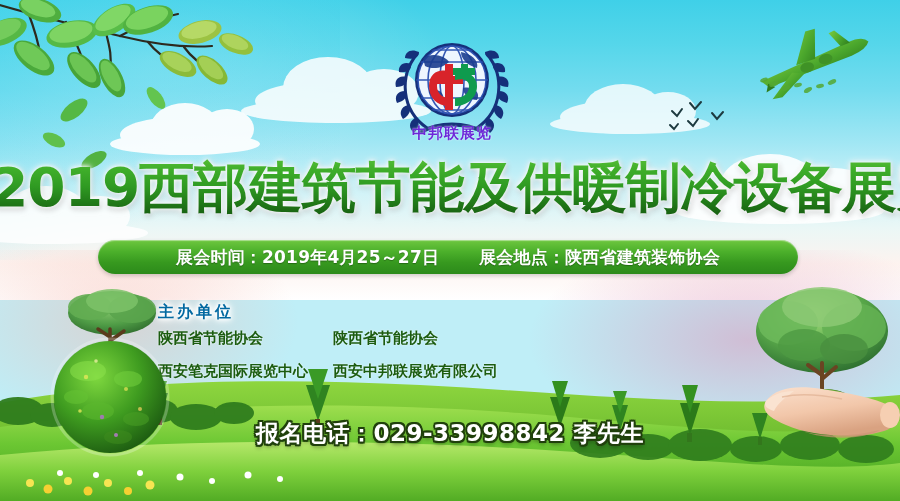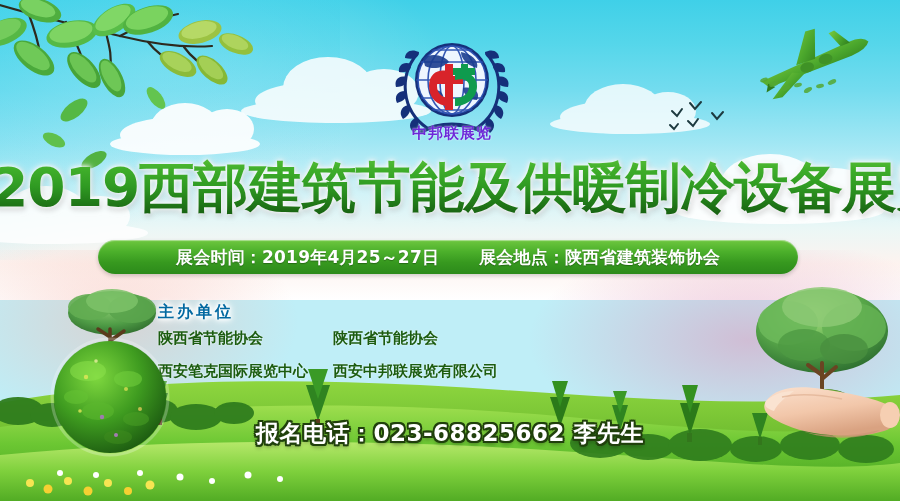--- a/index.html
+++ b/index.html
@@ -573,16 +573,16 @@
         <path d="M24 126 C 34 112, 56 110, 80 114 C 104 118, 132 122, 150 132 C 158 138, 156 152, 142 156 C 118 164, 70 162, 44 150 C 28 143, 18 136, 24 126 Z" fill="url(#skin)"></path>
         <path d="M24 126 C 30 120, 40 116, 52 116 C 44 122, 36 128, 32 136 C 26 134, 21 131, 24 126 Z" fill="#fae3d1"></path>
         <path d="M60 156 C 80 162, 112 162, 138 155 C 124 164, 86 166, 60 156 Z" fill="#cf9478" opacity="0.7"></path>
         <ellipse cx="148" cy="140" rx="10" ry="13" fill="#f6cfb2"></ellipse>
         <path d="M40 122 C 58 118, 80 120, 100 124" stroke="#e0b193" stroke-width="1.6" fill="none" opacity="0.7"></path>
       </g>
     </svg>
   </div>
 
   <div class="phone">
-    <span>报名电话：023-68825662  李先生</span>
+    <span>报名电话：029-33998842  李先生</span>
   </div>
 
 </div>
 
 </body></html>

